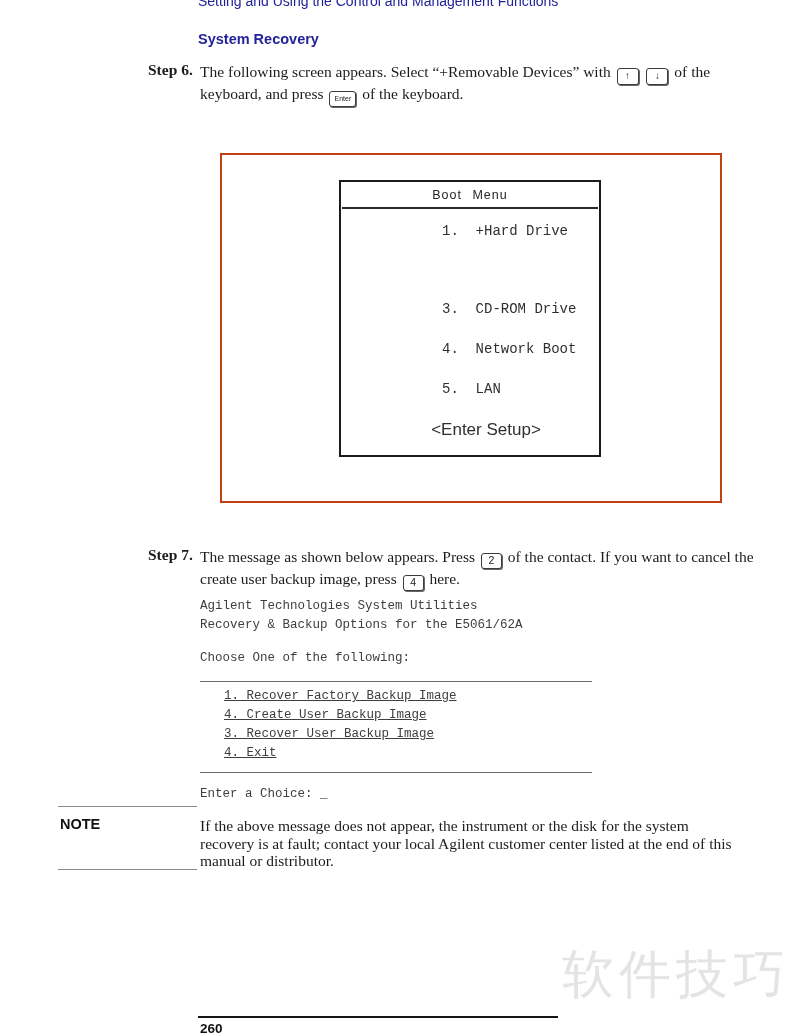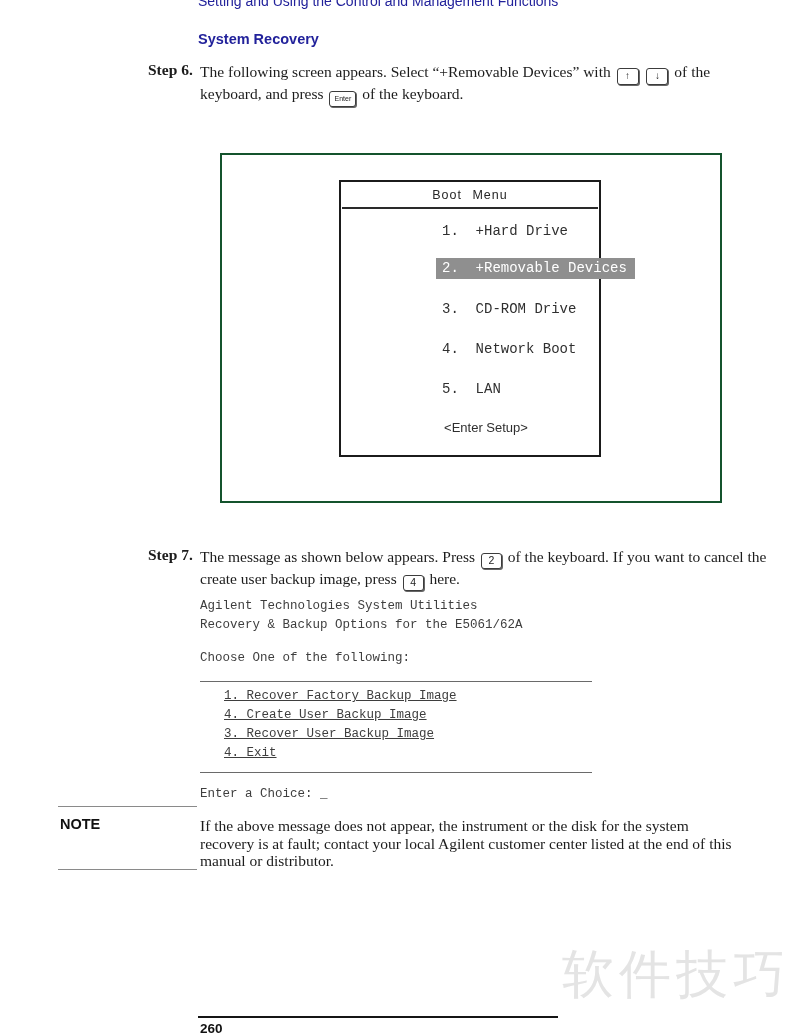--- a/index.html
+++ b/index.html
@@ -36,42 +36,42 @@
     font-family:"Liberation Sans", sans-serif; color:#222;
     text-align:center; vertical-align:-2px; margin:0 2px;
   }
   .key-arrow { width:20px; height:15px; line-height:14px; font-size:10px; }
   .key-enter { min-width:21px; height:14px; line-height:13px; font-size:7px; padding:0 2px; }
   .key-num   { width:19px; height:14px; line-height:13px; font-size:10.5px; }
 
   
   .figure {
     position:absolute; left:220px; top:153px; width:498px; height:346px;
-    border:2px solid #14532d; background:#fff;
+    border:2px solid #c2410c; background:#fff;
   }
   .bootbox {
     position:absolute; left:117px; top:25px; width:258px; height:273px;
     border:2px solid #1b1b1b; background:#fff;
   }
   .bm-title {
     position:absolute; left:0; right:0; top:6px; text-align:center;
     font-family:"Liberation Sans", sans-serif; font-size:12.5px; color:#262626;
     letter-spacing:1px; word-spacing:6px;
   }
   .bm-divider { position:absolute; left:1px; right:1px; top:25px; border-top:2px solid #2a2a2a; }
   .bm-item {
     position:absolute; left:53px; font-family:Liberation Mono, monospace;
     font-size:14px; color:#2f2f2f; white-space:pre;margin-left:48px;
   }
   .bm-highlight {
     left:47px; background:#8f8f8f; color:#ffffff; padding:2px 8px 3px 6px;
   }
   .bm-footer {
     position:absolute; left:0; right:0; text-align:center;
-    font-family:"Liberation Sans", sans-serif; font-size:13px; color:#2f2f2f;
+    font-family:"Liberation Sans", sans-serif; font-size:17px; color:#2f2f2f;
     white-space:pre;
     padding-left:32px;
   }
 
   
   .console {
     position:absolute; left:200px; top:597px; width:392px;
     font-family:"Liberation Mono", monospace; font-size:12.5px; color:#3e3e3e;
   }
   .cline { height:19px; line-height:19px; white-space:pre; }
@@ -127,34 +127,33 @@
       <span class="key key-enter">Enter</span>
       <span>of the keyboard.</span>
     </div>
   </div>
 
   <div class="figure">
     <div class="bootbox">
       <div class="bm-title">Boot Menu</div>
       <div class="bm-divider"></div>
       <div class="bm-item" style="top:41px;">1.  +Hard Drive</div>
-      <div class="bm-item bm-highlight" style="top:76px;">2.  +Removable Devices</div>
       <div class="bm-item" style="top:119px;text-align:center;">3.  CD-ROM Drive</div>
       <div class="bm-item" style="top:159px;">4.  Network Boot</div>
       <div class="bm-item" style="top:199px;">5.  LAN</div>
       <div class="bm-footer" style="top:238px;">&lt;Enter Setup&gt;</div>
     </div>
   </div>
 
   <div class="step-label" style="top:546px;">Step 7.</div>
   <div class="step-text" style="top:546px;">
     <div class="step-line">
       <span>The message as shown below appears. Press</span>
       <span class="key key-num">2</span>
-      <span>of the keyboard. If you want to cancel the</span>
+      <span>of the contact. If you want to cancel the</span>
     </div>
     <div class="step-line">
       <span>create user backup image, press</span>
       <span class="key key-num">4</span>
       <span>here.</span>
     </div>
   </div>
 
   <div class="console">
     <div class="cline">Agilent Technologies System Utilities</div>

